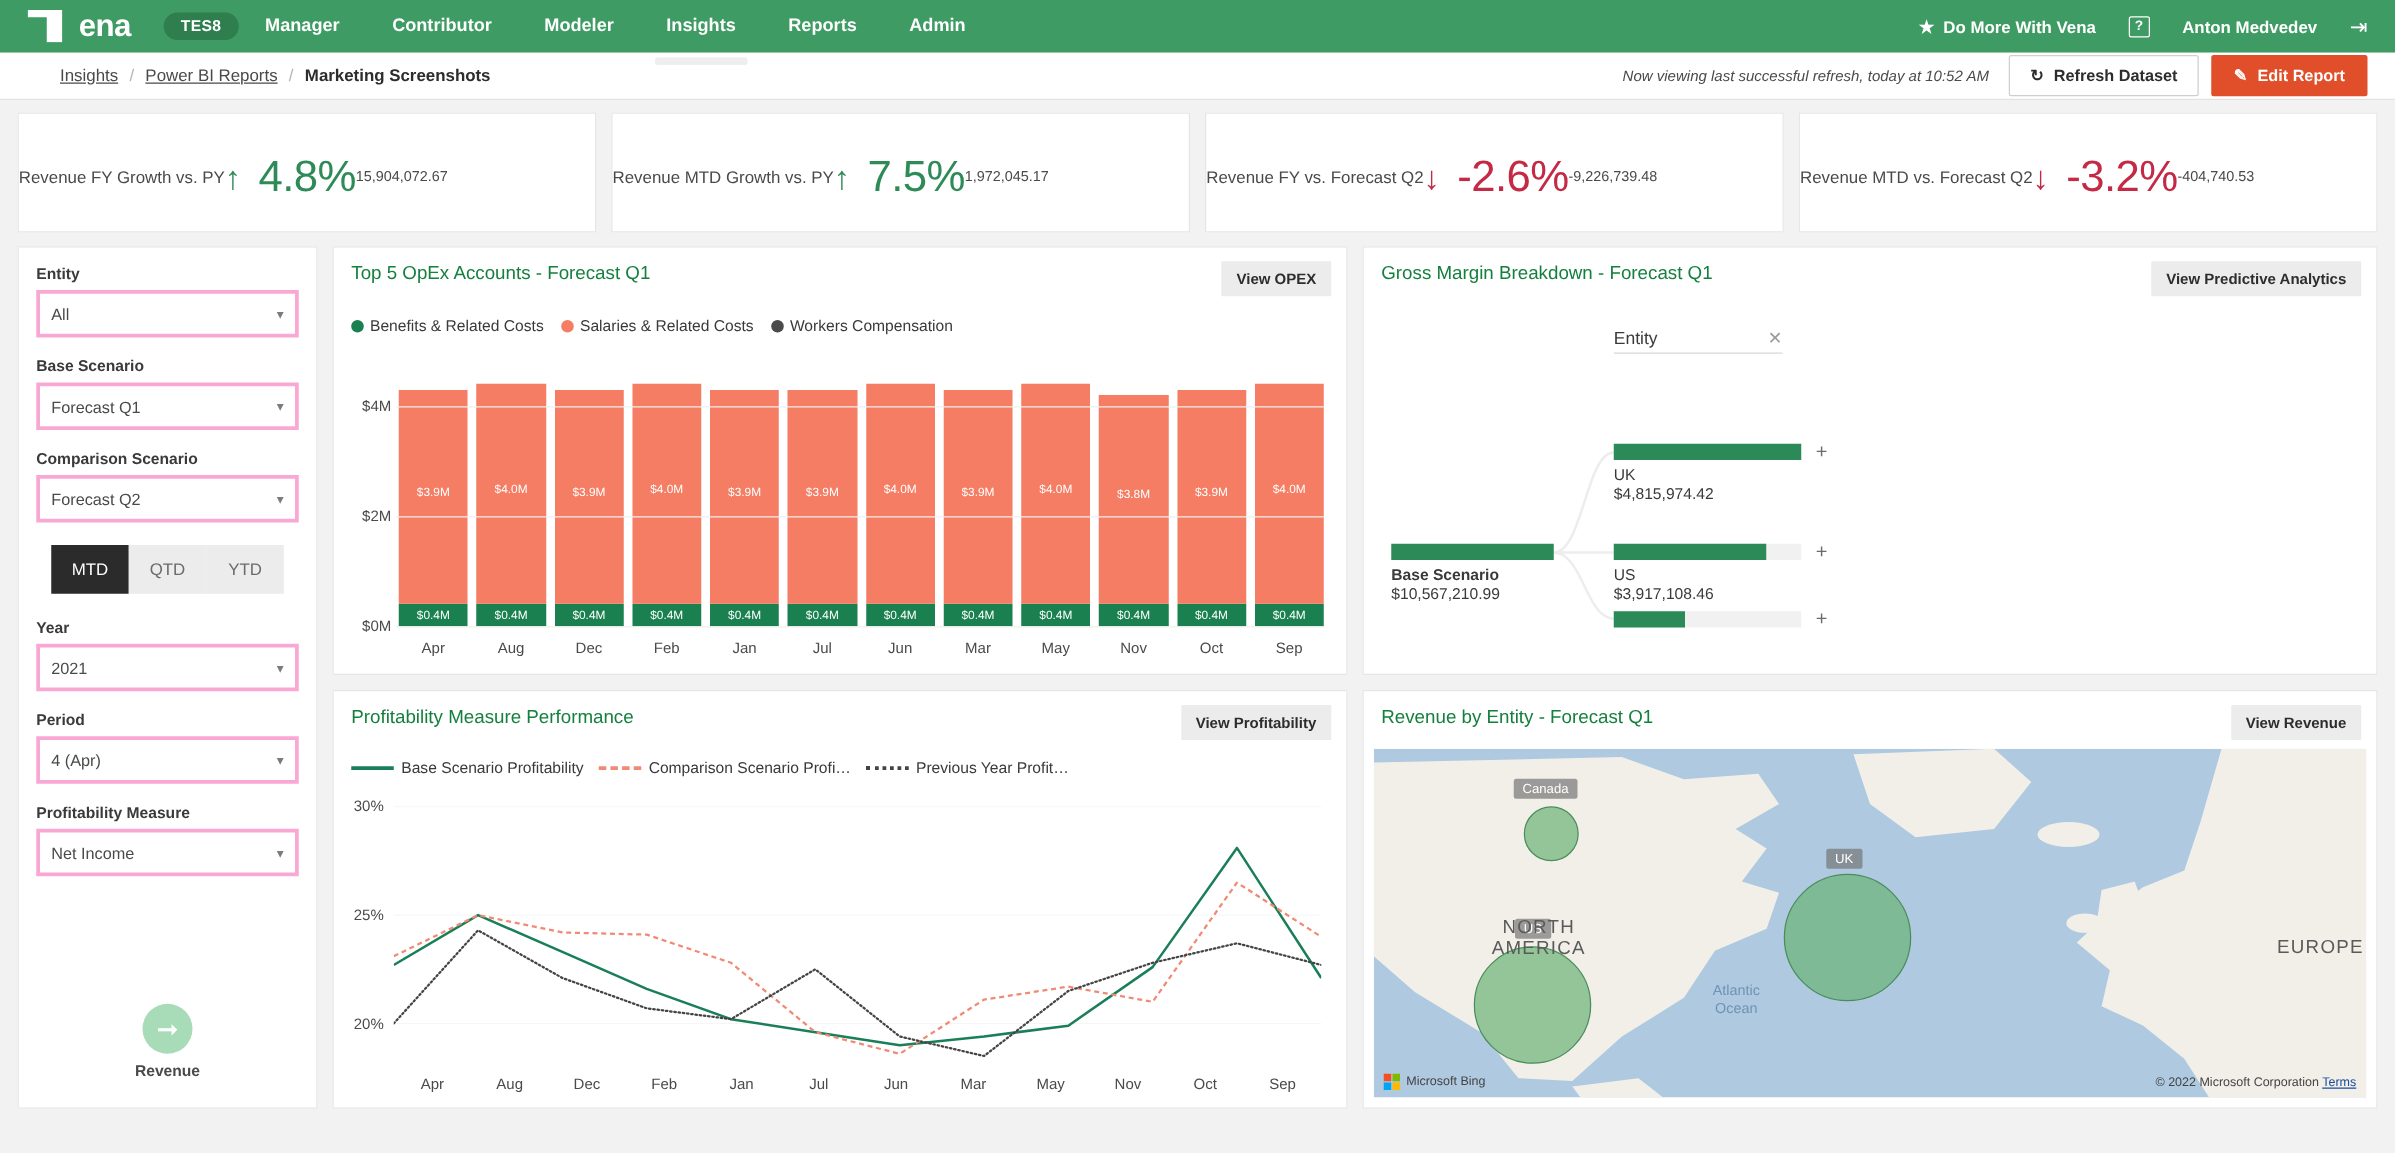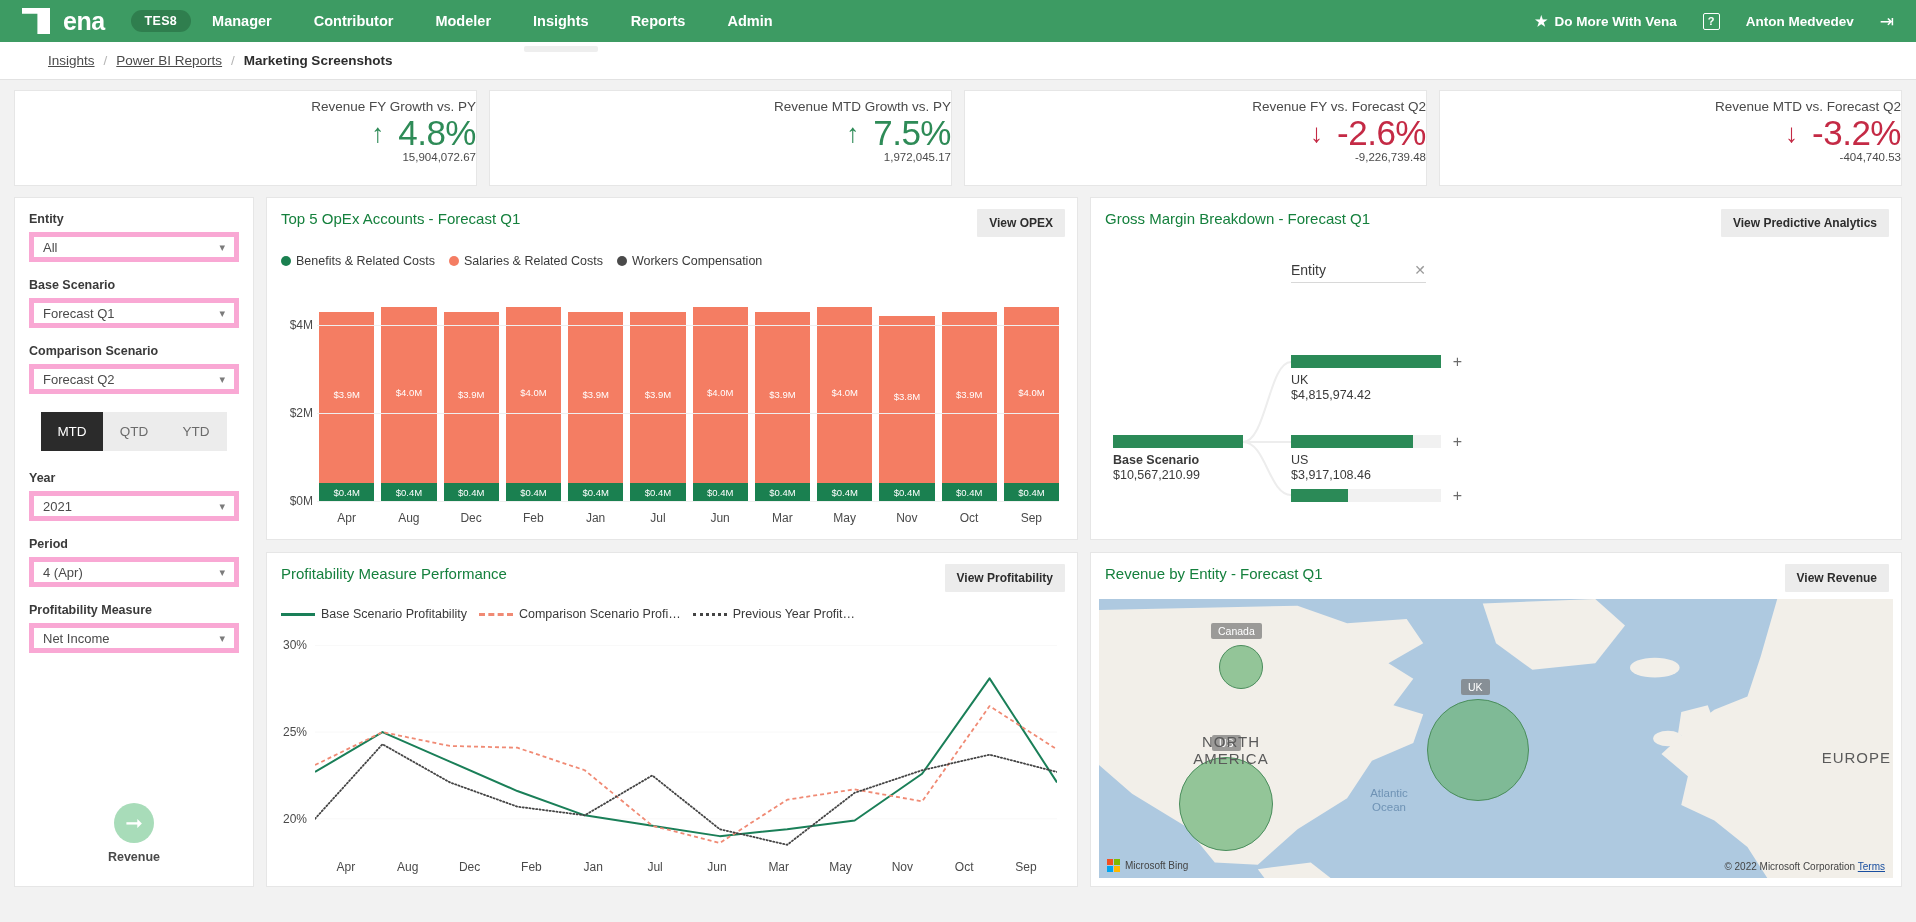--- a/index.html
+++ b/index.html
@@ -84,41 +84,41 @@
   .exec-title { font-size: 16.5px; font-weight: 700; color: #4a4a4a; }
   .info-ico {
     width: 15px; height: 15px; border: 1.3px solid #9a9a9a; border-radius: 50%;
     color: #9a9a9a; font-size: 10px; font-style: italic;
     display: flex; align-items: center; justify-content: center; cursor: pointer;
   }
 
   
   .kpi-row { display: flex; gap: 12px; flex: 1; }
   .kpi {
-    flex: 1; height: 96px; display: flex; flex-direction: column;
-    align-items: flex-end; justify-content: flex-start; padding-top: 8px;
+    flex: 1; height: 96px; display: flex; flex-direction: row;
+    align-items: center; justify-content: flex-start; padding-top: 8px;
   }
   .kpi-title { font-size: 13.5px; color: #4a4a4a; margin-bottom: 1px; }
   .kpi-mid { display: flex; align-items: center; gap: 14px; }
   .kpi-arrow { font-size: 26px; line-height: 1; font-weight: 300; }
   .kpi-value { font-size: 35px; font-weight: 400; line-height: 1.05; letter-spacing:-0.5px; }
   .kpi-sub { font-size: 11.5px; color: #4a4a4a; margin-top: -1px; }
   .pos { color: #2e8b57; }
   .neg { color: #c42a45; }
 
   
   .grid-main { display: flex; gap: 12px; margin-top: 11px; height: 690px; }
   .filters {
     width: 240px; flex: 0 0 240px; background: #fff; border: 1px solid #e6e6e6;
     padding: 14px 14px 10px 14px; display: flex; flex-direction: column;
   }
   .f-label { font-size: 12.5px; font-weight: 700; color: #3a3a3a; margin-bottom: 6px; }
   .f-select {
-    width: 100%; height: 30px; border: 5px solid #f9a8d4; background: #fff;
-    display: flex; align-items: center; padding: 4px 9px; font-size: 13px;
+    width: 100%; height: 30px; border: 3px solid #f9a8d4; background: #fff;
+    display: flex; align-items: center; padding: 16px 9px; font-size: 13px;
     color: #4a4a4a; margin-bottom: 16px; cursor: pointer; position: relative;
   }
   .f-select .chev { margin-left: auto; color: #7b7b7b; font-size: 11px; }
   .seg-group { display: flex; justify-content: center; margin: 2px 0 20px 0; }
   .seg {
     width: 62px; height: 39px; display: flex; align-items: center;
     justify-content: center; font-size: 13.5px; background: #ececec;
     color: #6b6b6b; cursor: pointer;
   }
   .seg.active { background: #2b2b2b; color: #fff; }
@@ -252,20 +252,31 @@
 </div>
 
 <div class="crumbbar">
   <div class="crumbs">
     <span class="crumb-link">Insights</span>
     <span class="crumb-sep">/</span>
     <span class="crumb-link">Power BI Reports</span>
     <span class="crumb-sep">/</span>
     <span class="crumb-cur">Marketing Screenshots</span>
   </div>
+  <div class="crumb-right">
+    <span class="refresh-note">Now viewing last successful refresh, today at 10:52 AM</span>
+    <button class="btn-refresh">
+      <span>↻</span>
+      <span>Refresh Dataset</span>
+    </button>
+    <button class="btn-edit">
+      <span>✎</span>
+      <span>Edit Report</span>
+    </button>
+  </div>
 </div>
 
 <div class="page">
 
   <div class="grid-top">
 
 
     <div class="kpi-row">
 
       <div class="card kpi">

